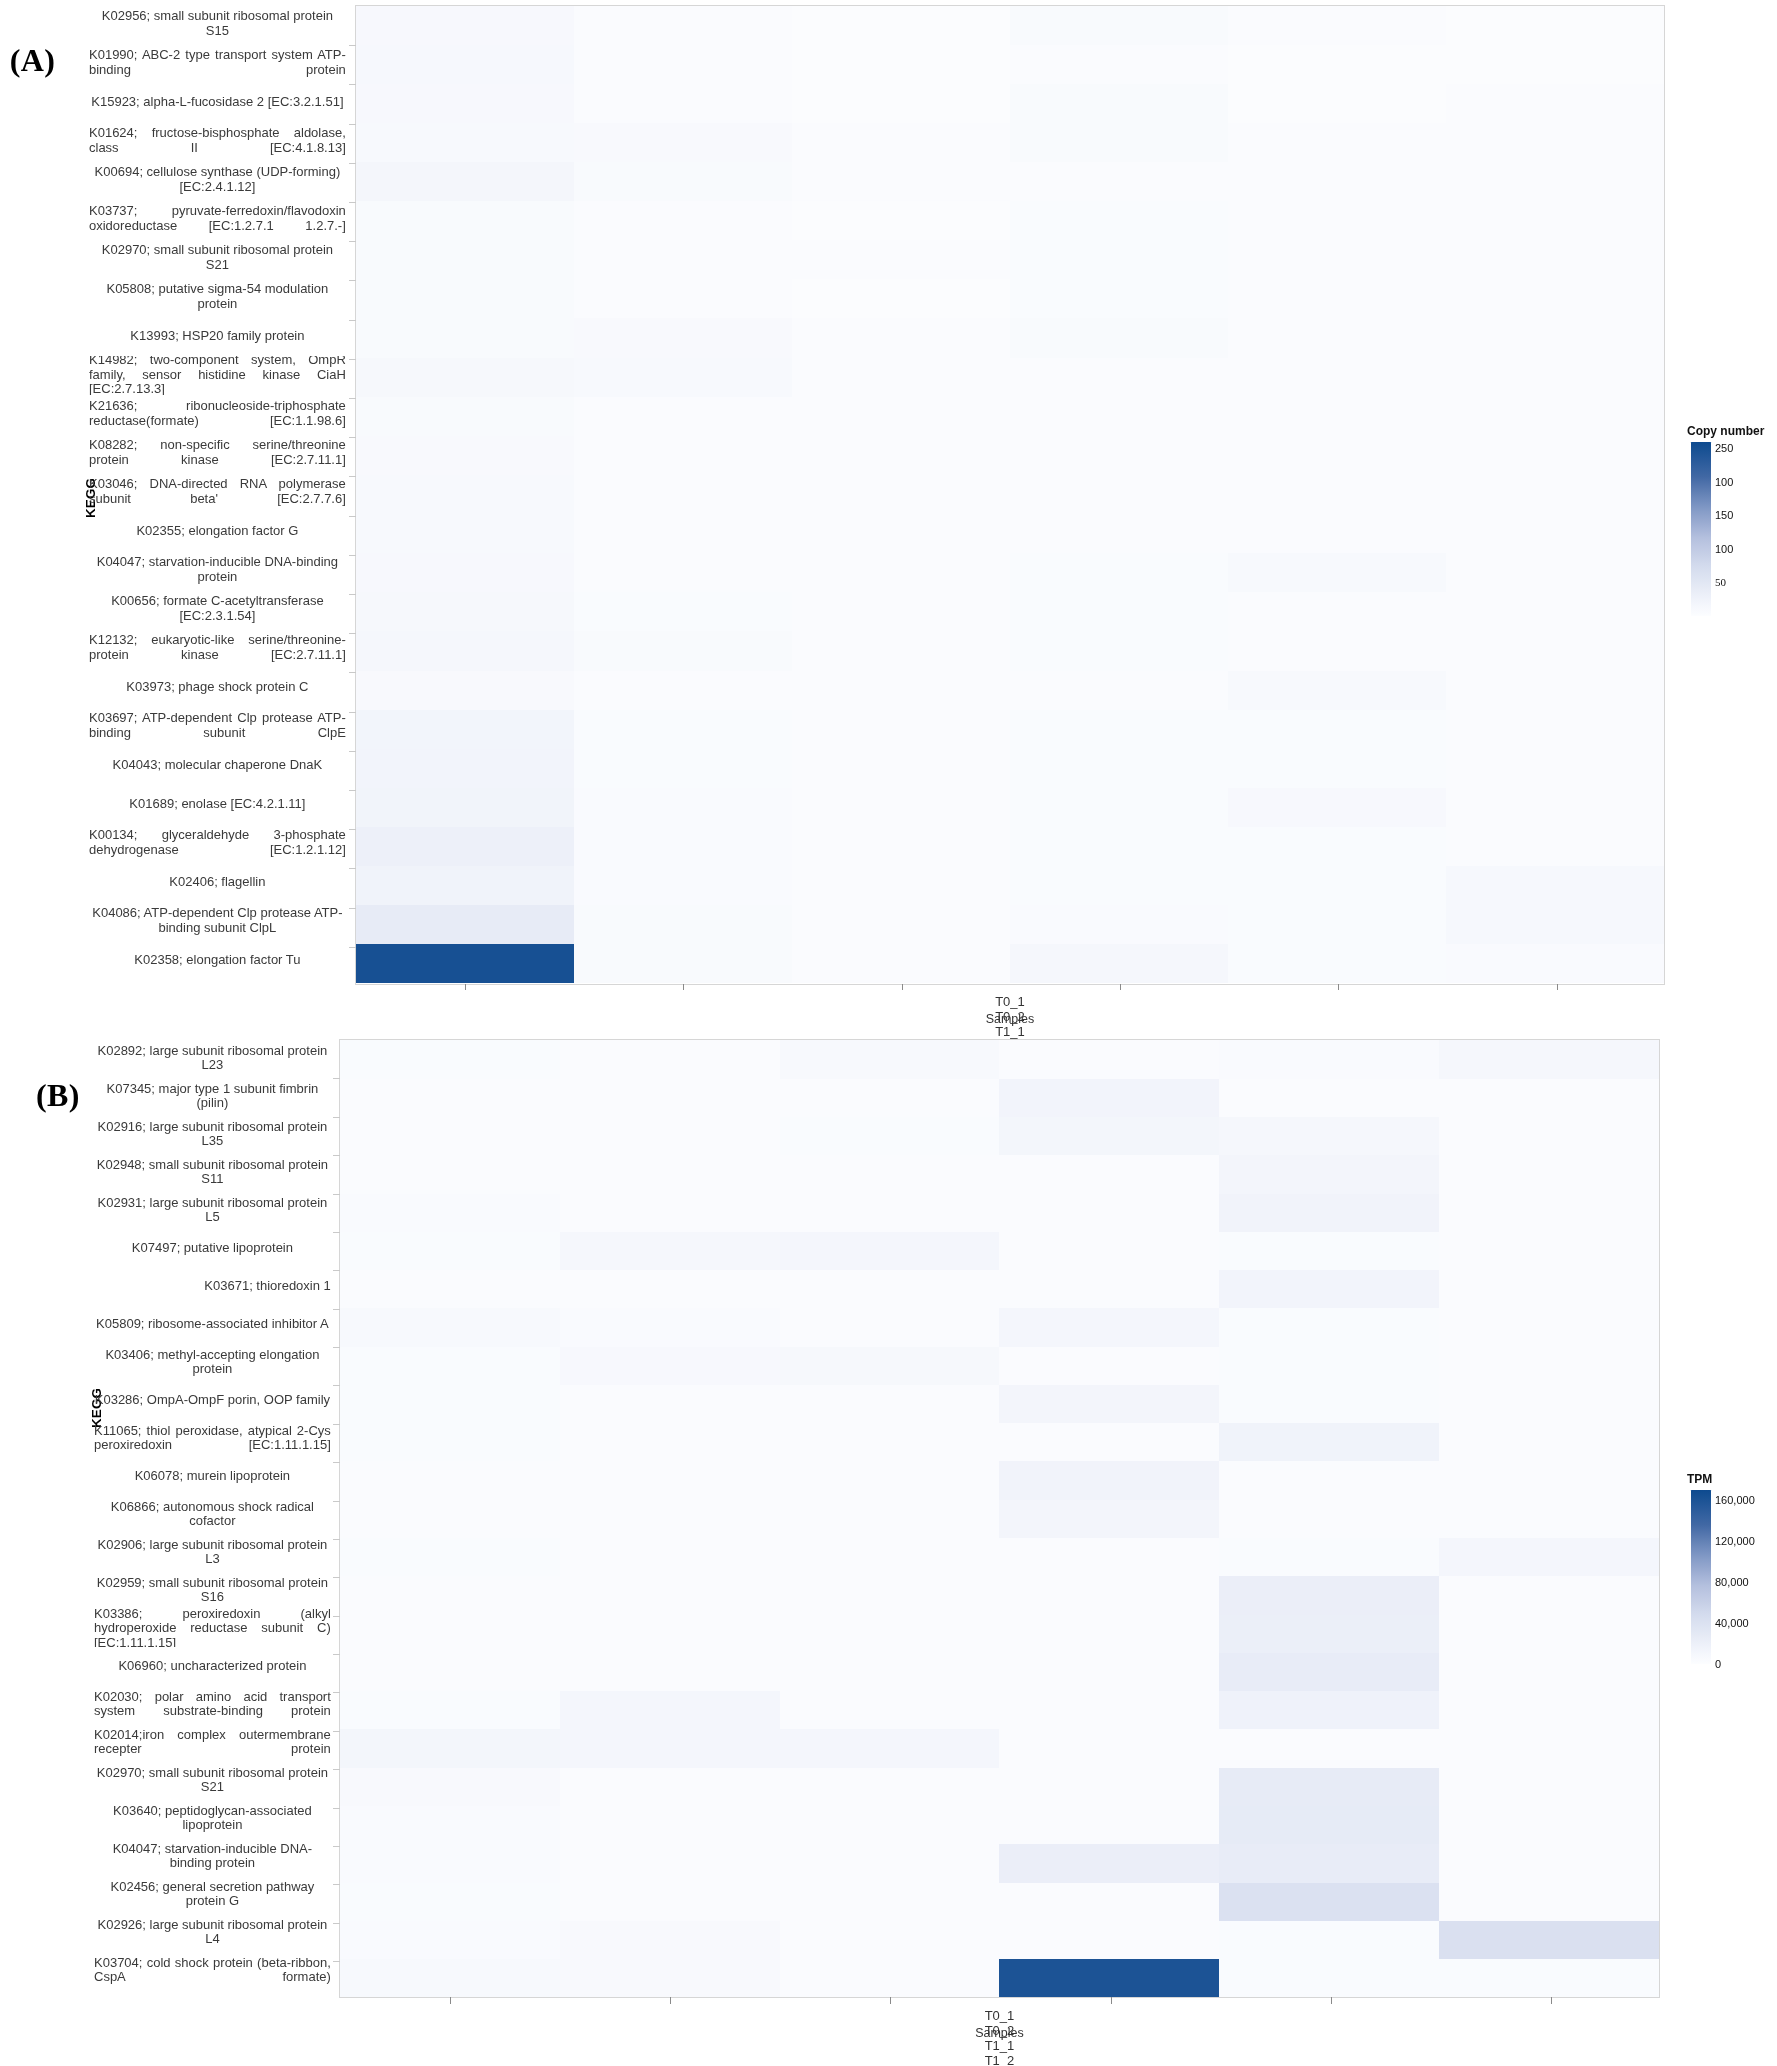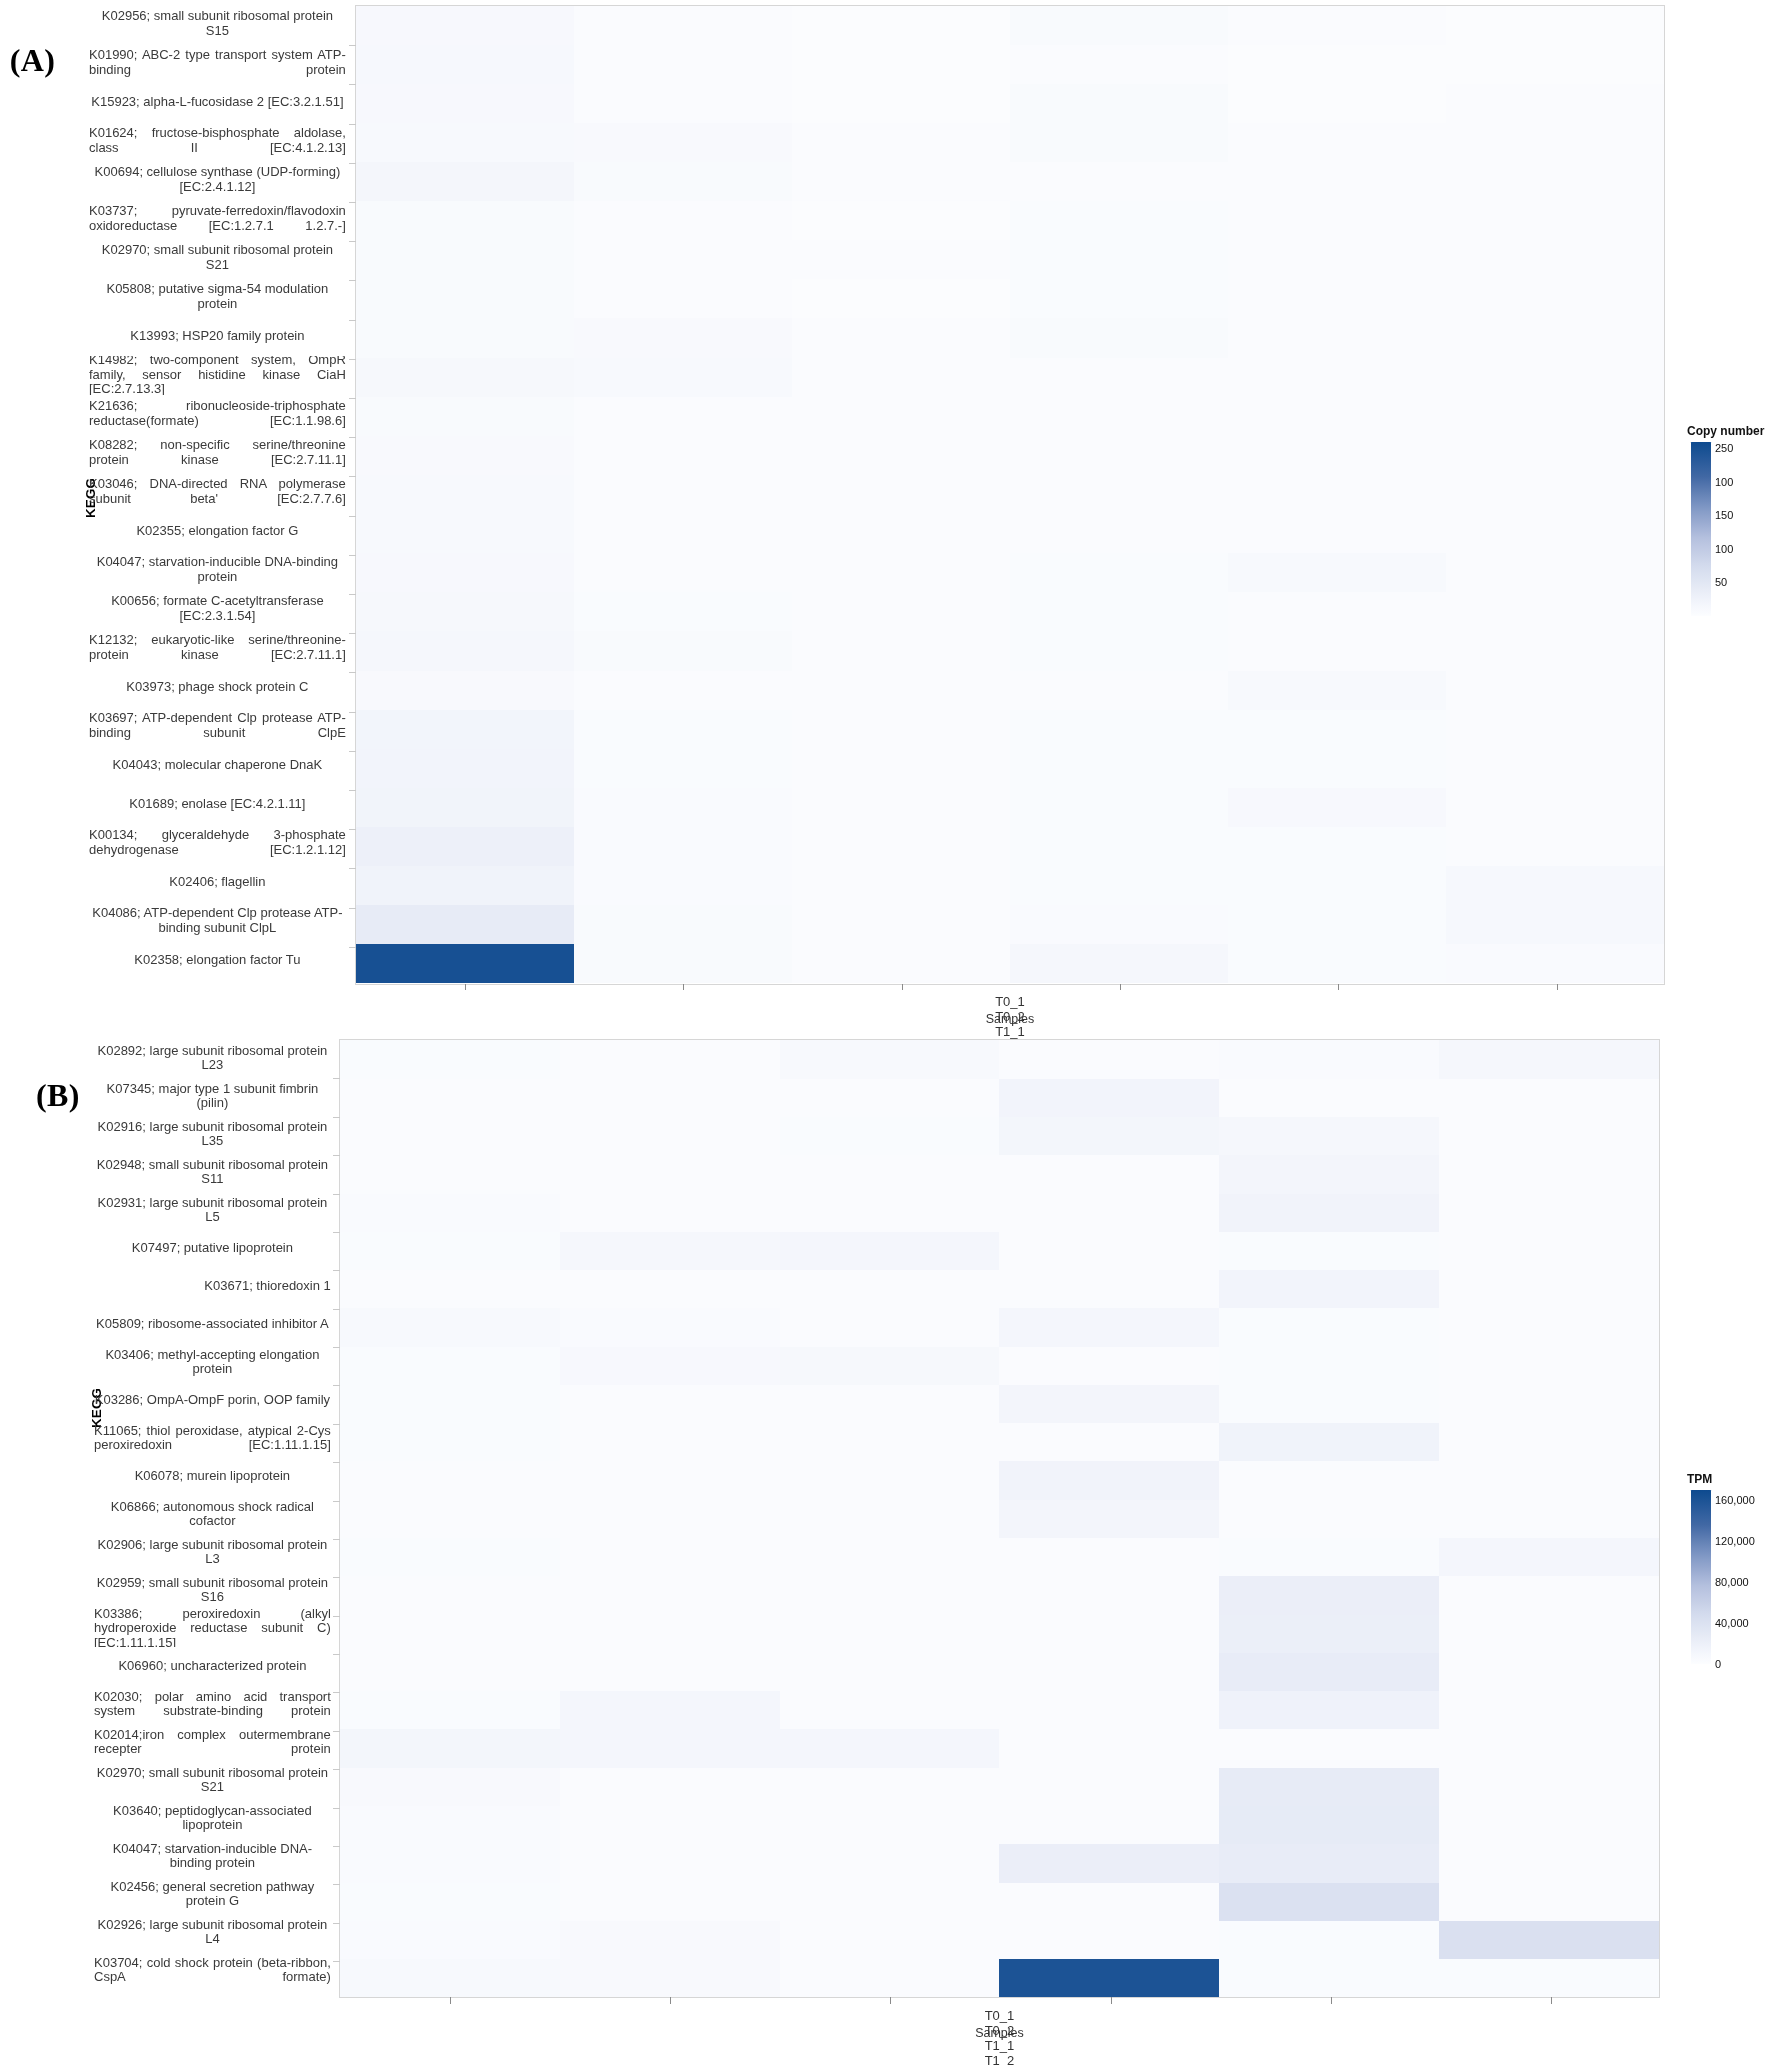--- a/index.html
+++ b/index.html
@@ -138,21 +138,21 @@
       <div class="rowlabel ctr" style="height: 39px;">
         <span>K02956; small subunit ribosomal protein S15</span>
       </div>
       <div class="rowlabel " style="height: 39px;">
         <span>K01990; ABC-2 type transport system ATP-binding protein</span>
       </div>
       <div class="rowlabel ctr" style="height: 39px;">
         <span>K15923; alpha-L-fucosidase 2 [EC:3.2.1.51]</span>
       </div>
       <div class="rowlabel " style="height: 39px;">
-        <span>K01624; fructose-bisphosphate aldolase, class II [EC:4.1.2.13]</span>
+        <span>K01624; fructose-bisphosphate aldolase, class II [EC:4.1.8.13]</span>
       </div>
       <div class="rowlabel ctr" style="height: 39px;">
         <span>K00694; cellulose synthase (UDP-forming) [EC:2.4.1.12]</span>
       </div>
       <div class="rowlabel " style="height: 39px;">
         <span>K03737; pyruvate-ferredoxin/flavodoxin oxidoreductase [EC:1.2.7.1 1.2.7.-]</span>
       </div>
       <div class="rowlabel ctr" style="height: 39px;">
         <span>K02970; small subunit ribosomal protein S21</span>
       </div>
@@ -409,21 +409,21 @@
   <div class="axis-title" style="left:355px; top:1012px; width:1310px;">Samples</div>
 
   <div class="legend" id="legend-a" style="left:1687px; top:424px;">
     <div class="legend-title" style="left:0px; top:0px;">Copy number</div>
     <div class="legend-bar" id="legend-bar-a" style="left: 3.6px; top: 18px; height: 174px; background: linear-gradient(rgb(13, 74, 143) 0%, rgb(26, 82, 148) 5%, rgb(39, 89, 154) 10%, rgb(52, 97, 159) 15%, rgb(65, 104, 164) 20%, rgb(83, 117, 173) 25%, rgb(101, 131, 182) 30%, rgb(118, 144, 192) 35%, rgb(135, 157, 200) 40%, rgb(150, 168, 207) 45%, rgb(165, 180, 215) 50%, rgb(180, 192, 222) 55%, rgb(190, 200, 227) 60%, rgb(199, 208, 231) 65%, rgb(209, 217, 236) 70%, rgb(217, 224, 240) 75%, rgb(224, 230, 243) 80%, rgb(232, 236, 246) 85%, rgb(239, 242, 250) 90%, rgb(246, 248, 253) 95%, rgb(252, 253, 255) 100%);"></div>
     <div class="legend-ticks" id="legend-ticks-a" style="left:28px; top:18px; height:174px; width:80px;">
         <div class="legend-tick" style="top: 0.4px;">250</div>
         <div class="legend-tick" style="top: 34px;">100</div>
         <div class="legend-tick" style="top: 67px;">150</div>
         <div class="legend-tick" style="top: 101px;">100</div>
-        <div class="legend-tick" style="top: 134px;">50</div>
+        <div class="legend-tick" style="top: 134px; font-family: Liberation Serif, serif;">50</div>
       </div>
   </div>
 </div>
 
 <div class="panel" id="panel-b">
   <div class="panel-letter">(B)</div>
 
   <div class="kegg-axis" id="kegg-b" style="left:89px; top:402px;">KEGG</div>
 
   <div class="rowlabels" id="rowlabels-b" style="left:94px; top:13.4px; width:243px; height:959px;">

